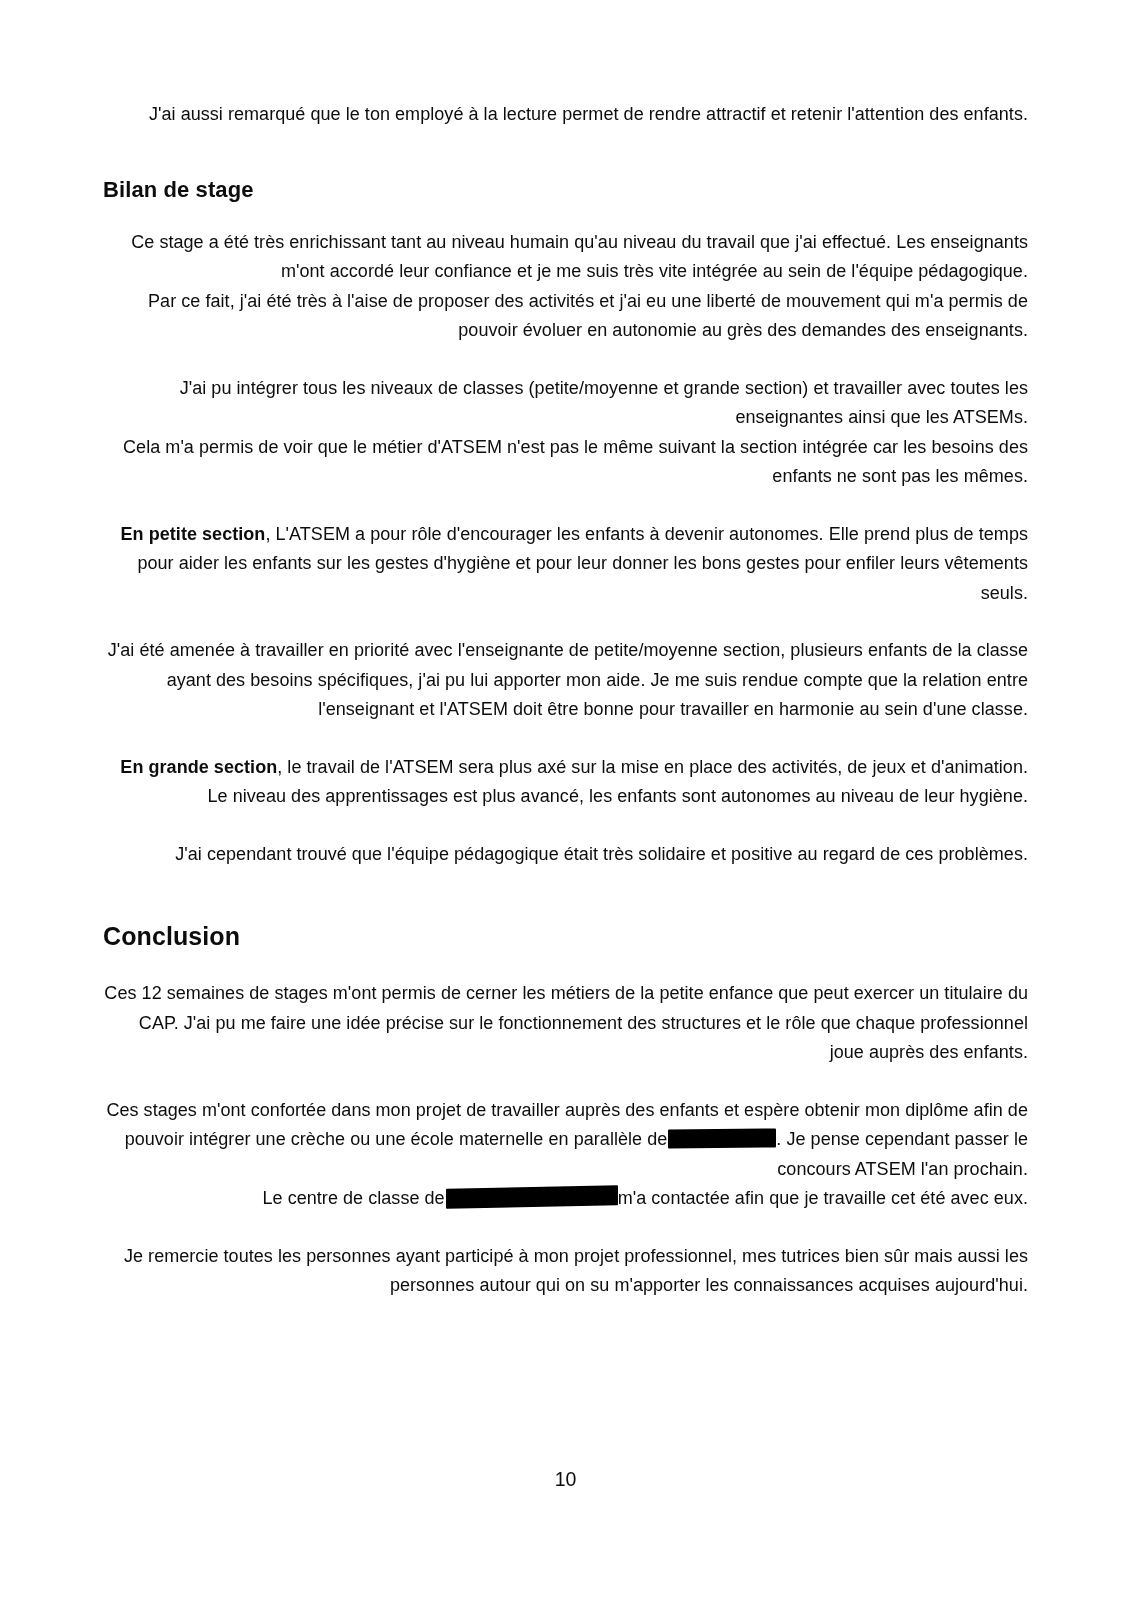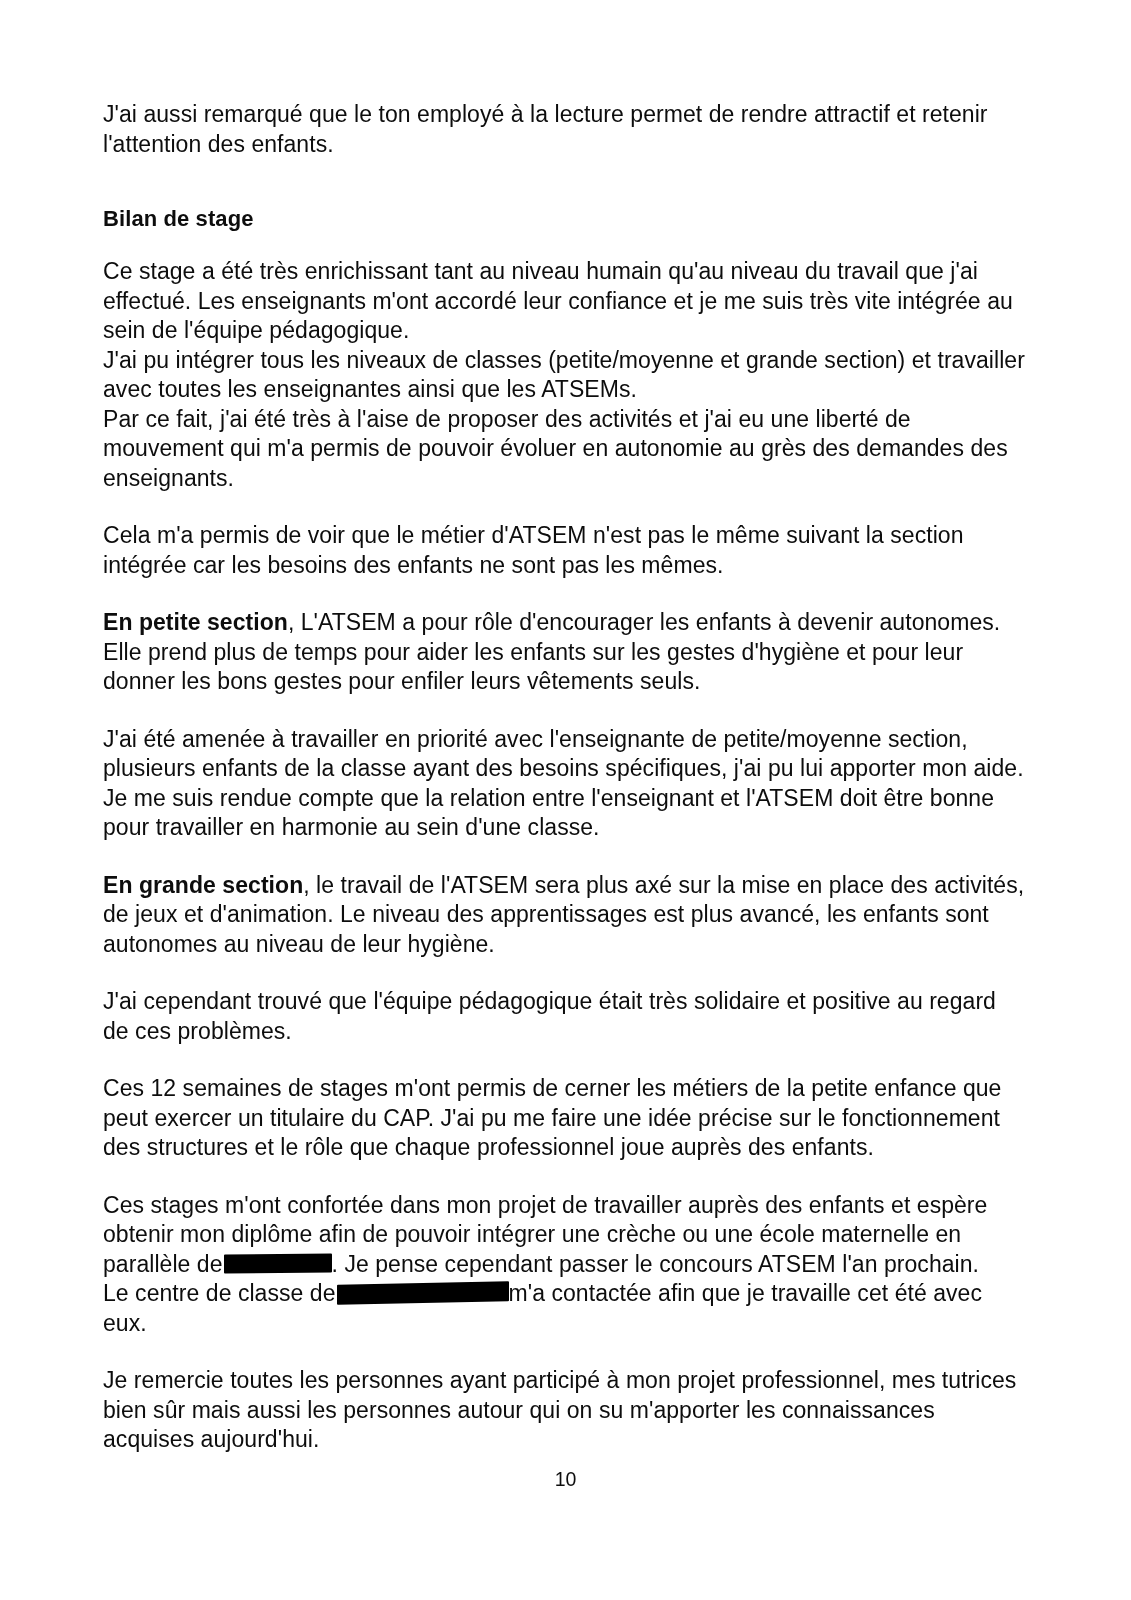--- a/index.html
+++ b/index.html
@@ -19,25 +19,25 @@
     position: absolute;
     top: 0;
     left: 0;
     width: 1131px;
     height: 1600px;
     background: #ffffff;
     box-sizing: border-box;
     padding: 100px 103px 0 103px;
   }
   .body-text {
-    font-size: 23px;
+    font-size: 18px;
     line-height: 29.5px;
     letter-spacing: 0.05px;
     margin: 0;
-    text-align: left;
+    text-align: right;
   }
   .para {
     margin: 0 0 28px 0;
   }
   .para.tight {
     margin-bottom: 0;
   }
   h2.heading {
     font-size: 22px;
     line-height: 28px;
@@ -88,34 +88,35 @@
 </head>
 <body>
 
 <div class="page">
 
   <p class="body-text para">J'ai aussi remarqué que le ton employé à la lecture permet de rendre attractif et retenir l'attention des enfants.</p>
 
   <h2 class="heading">Bilan de stage</h2>
 
   <p class="body-text para tight">Ce stage a été très enrichissant tant au niveau humain qu'au niveau du travail que j'ai effectué. Les enseignants m'ont accordé leur confiance et je me suis très vite intégrée au sein de l'équipe pédagogique.</p>
+  <p class="body-text para">Par ce fait, j'ai été très à l'aise de proposer des activités et j'ai eu une liberté de mouvement qui m'a permis de pouvoir évoluer en autonomie au grès des demandes des enseignants.</p>
+
   <p class="body-text para tight">J'ai pu intégrer tous les niveaux de classes (petite/moyenne et grande section) et travailler avec toutes les enseignantes ainsi que les ATSEMs.</p>
-
-  <p class="body-text para">Par ce fait, j'ai été très à l'aise de proposer des activités et j'ai eu une liberté de mouvement qui m'a permis de pouvoir évoluer en autonomie au grès des demandes des enseignants.</p>
   <p class="body-text para">Cela m'a permis de voir que le métier d'ATSEM n'est pas le même suivant la section intégrée car les besoins des enfants ne sont pas les mêmes.</p>
 
   <p class="body-text para"><span class="bold-lead">En petite section</span><span>, L'ATSEM a pour rôle d'encourager les enfants à devenir autonomes. Elle prend plus de temps pour aider les enfants sur les gestes d'hygiène et pour leur donner les bons gestes pour enfiler leurs vêtements seuls.</span></p>
 
   <p class="body-text para">J'ai été amenée à travailler en priorité avec l'enseignante de petite/moyenne section, plusieurs enfants de la classe ayant des besoins spécifiques, j'ai pu lui apporter mon aide. Je me suis rendue compte que la relation entre l'enseignant et l'ATSEM doit être bonne pour travailler en harmonie au sein d'une classe.</p>
 
   <p class="body-text para"><span class="bold-lead">En grande section</span><span>, le travail de l'ATSEM sera plus axé sur la mise en place des activités, de jeux et d'animation. Le niveau des apprentissages est plus avancé, les enfants sont autonomes au niveau de leur hygiène.</span></p>
 
 
   <p class="body-text para">J'ai cependant trouvé que l'équipe pédagogique était très solidaire et positive au regard de ces problèmes.</p>
 
+  <h2 class="heading-large">Conclusion</h2>
 
   <p class="body-text para">Ces 12 semaines de stages m'ont permis de cerner les métiers de la petite enfance que peut exercer un titulaire du CAP. J'ai pu me faire une idée précise sur le fonctionnement des structures et le rôle que chaque professionnel joue auprès des enfants.</p>
 
   <p class="body-text para tight"><span>Ces stages m'ont confortée dans mon projet de travailler auprès des enfants et espère obtenir mon diplôme afin de pouvoir intégrer une crèche ou une école maternelle en parallèle de</span><span class="redaction r1"></span><span>. Je pense cependant passer le concours ATSEM l'an prochain.</span></p>
 
   <p class="body-text para"><span>Le centre de classe de</span><span class="redaction r2"></span><span>m'a contactée afin que je travaille cet été avec eux.</span></p>
 
   <p class="body-text para">Je remercie toutes les personnes ayant participé à mon projet professionnel, mes tutrices bien sûr mais aussi les personnes autour qui on su m'apporter les connaissances acquises aujourd'hui.</p>
 
   <div class="page-number">10</div>

